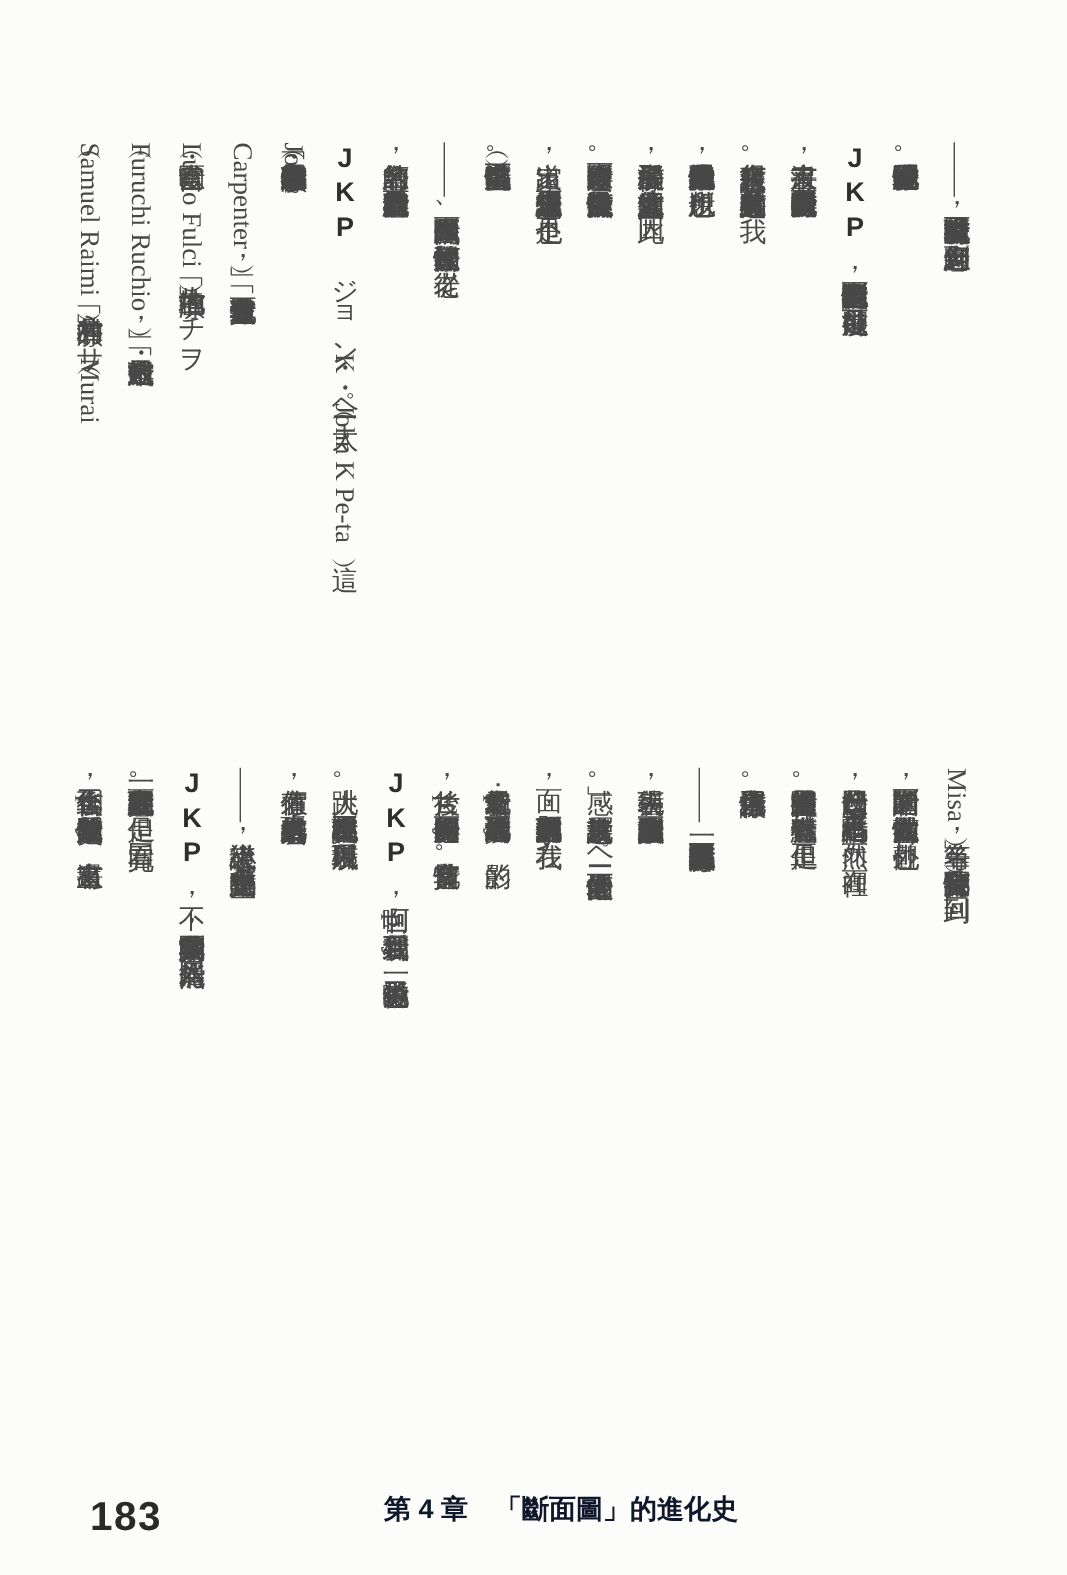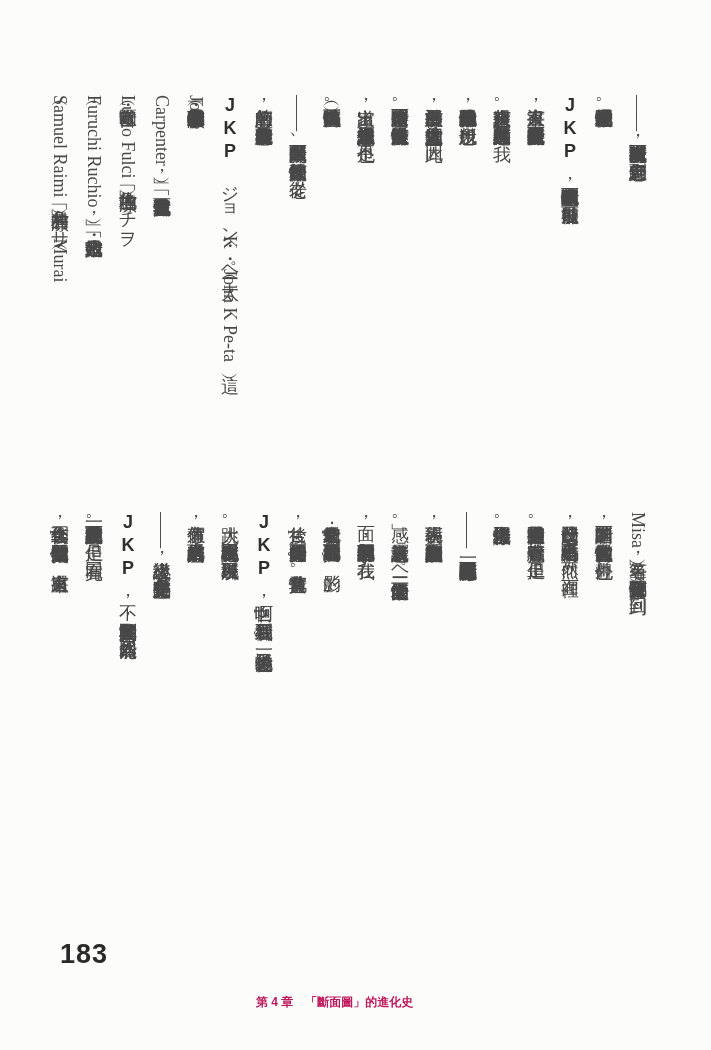--- a/index.html
+++ b/index.html
@@ -37,35 +37,35 @@
     text-orientation: upright;
     letter-spacing: 3px;
     color: #2f2f2f;
     margin-inline-end: 10px;
   }
   .speaker:empty { display: none; margin-inline-end: 0; }
   .coltext { }
   .footer-num {
     position: absolute;
     left: 60px;
-    top: 939px;
+    top: 996px;
     font-family: "Liberation Sans", "DejaVu Sans", sans-serif;
     font-weight: bold;
     font-size: 27px;
     letter-spacing: 1px;
     color: #2a2a2a;
   }
   .footer-chapter {
     position: absolute;
     left: 256px;
     top: 994px;
     font-family: "Liberation Sans", "DejaVu Sans", sans-serif;
     font-weight: bold;
-    font-size: 12px;
-    color: #be185d;
+    font-size: 18px;
+    color: #0f172a;
   }
 </style>
 </head>
 <body>
 
 <div class="page">
 
   <div class="band band-top">
     <p class="col"><span class="coltext">——斷面圖表現本身從以前就有了，但直到老師您</span></p>
     <p class="col"><span class="coltext">開始畫後才爆發性地增長呢。</span></p>

